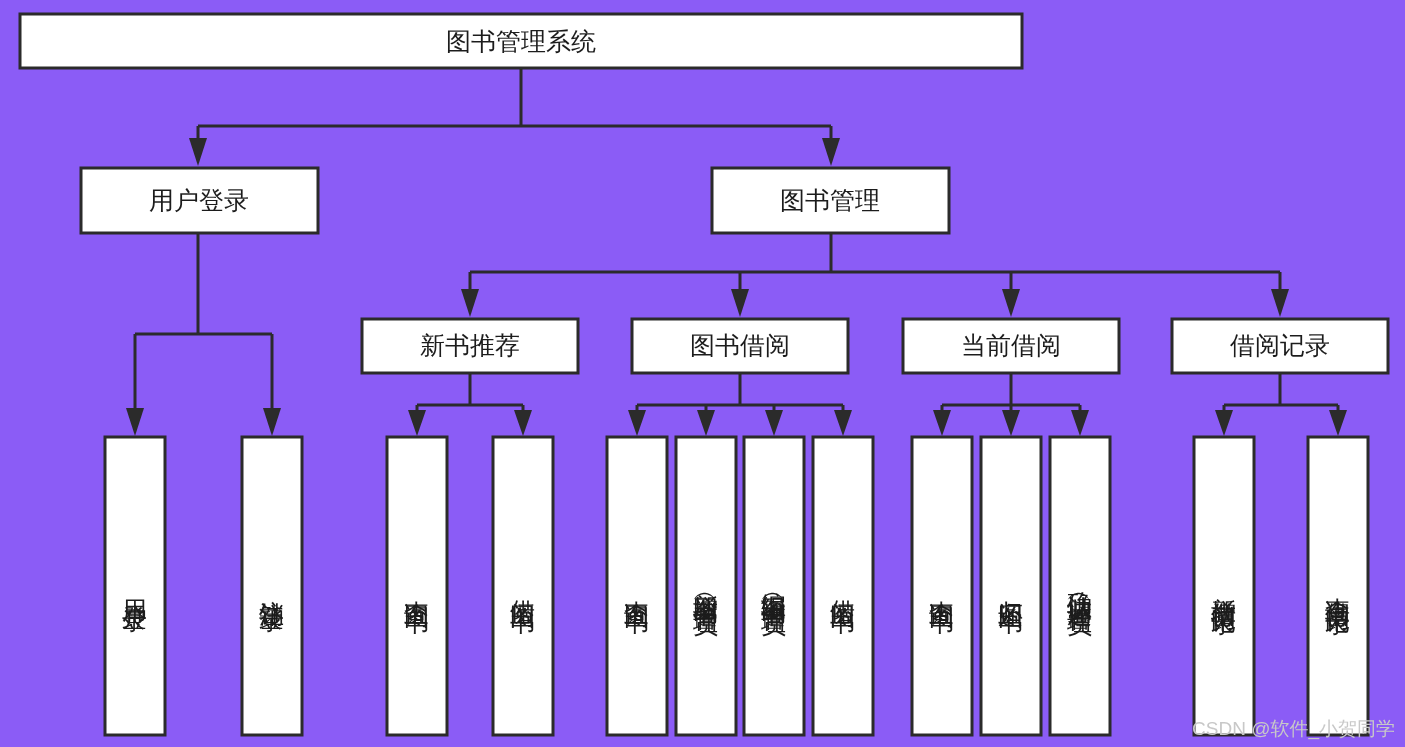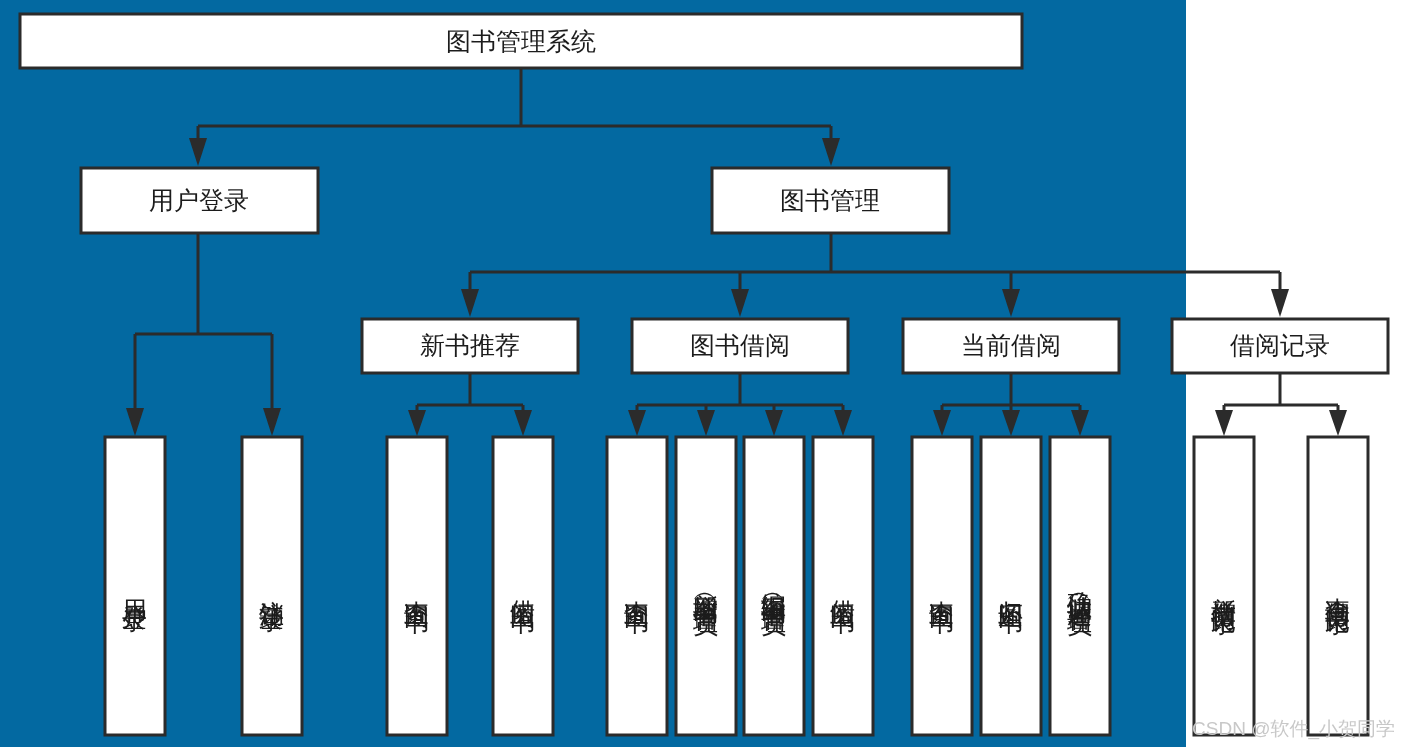--- a/index.html
+++ b/index.html
@@ -8,23 +8,23 @@
     background: #ffffff;
   }
   body {
     width: 1405px;
     height: 747px;
     overflow: hidden;
     font-family: "Liberation Sans", "DejaVu Sans", sans-serif;
   }
   #diagram-root {
     position: relative;
-    width: 1186px;
+    width: 1405px;
     height: 747px;
-    background: #0369a1;
+    background: #8b5cf6;
   }
   svg.flowchart {
     display: block;
     width: 1405px;
     height: 747px;
   }
   .box-rect {
     fill: #ffffff;
     stroke: #2b2b2b;
     stroke-width: 3;

